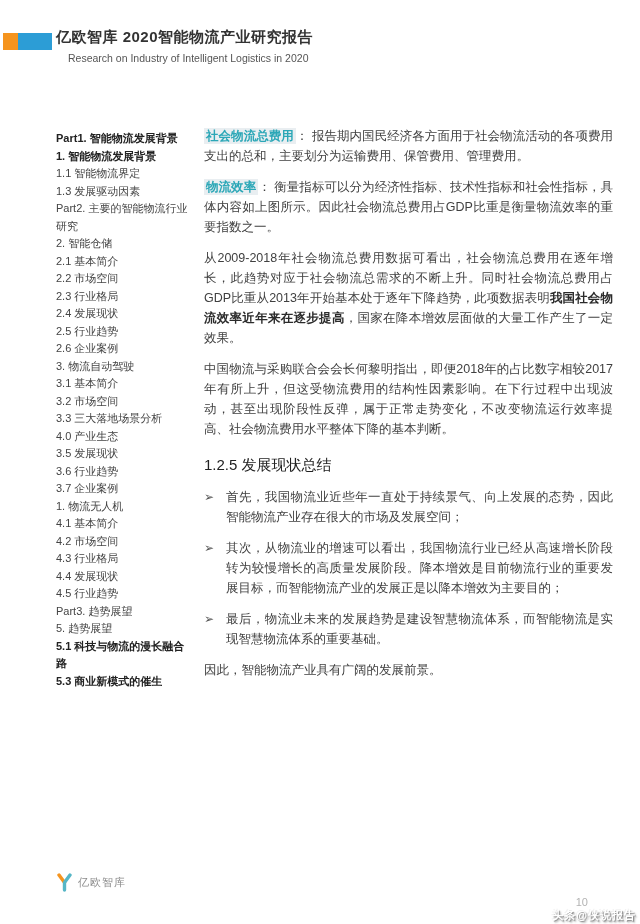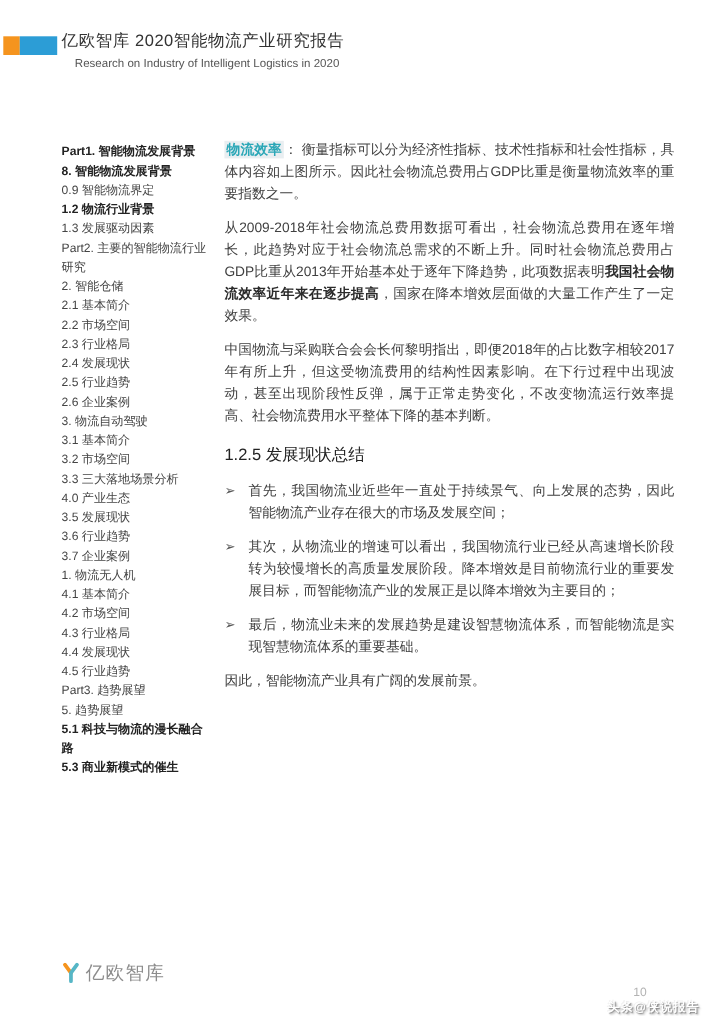--- a/index.html
+++ b/index.html
@@ -7,42 +7,42 @@
   body { font-family:"Liberation Sans","DejaVu Sans",sans-serif; }
   .page {
     position:relative; width:640px; height:924px; margin:0 auto;
     background:#ffffff; overflow:hidden;
   }
   
   .accent-bars { position:absolute; left:3px; top:33px; display:flex; }
   .bar-orange { width:15px; height:17px; background:var(--accent-orange,#F5941E); }
   .bar-blue   { width:34px; height:17px; background:var(--accent-blue,#2C9DD6); }
   .header-text { position:absolute; left:56px; top:28px; }
-  .doc-title { font-size:15px; font-weight:normal; color:#333; letter-spacing:0.5px; }
+  .doc-title { font-size:15px; font-weight:bold; color:#333; letter-spacing:0.5px; }
   .doc-subtitle { font-size:10.5px; color:#555; margin-top:5px;margin-left:12px; }
   
   .sidebar { position:absolute; left:56px; top:130px; width:138px; }
   .toc-item { font-size:11px; line-height:17.5px; color:#444; }
   .toc-item.bold { font-weight:bold; color:#222; }
   
   .content { position:absolute; left:204px; top:126px; width:409px;
              font-size:12.5px; line-height:20px; color:#404040; text-align:justify; }
   .content p { margin-bottom:11px; }
   .term { color:var(--term-color,#2BA7B7); background:var(--term-bg,#E9EEF1);
           font-weight:bold; padding:1px 2px; }
   .bold-run { font-weight:bold; color:#2b2b2b; }
   .section-heading { font-size:15px; font-weight:normal; color:#222;
                      margin:16px 0 12px; text-align:left; }
   .bullet { display:flex; margin-bottom:11px; }
   .bullet-glyph { flex:0 0 22px; color:#555; font-size:12px; }
   .bullet-text { flex:1; }
   
   .footer-logo { position:absolute; left:56px; top:873px; display:flex; align-items:center; }
   .logo-mark { width:17px; height:19px; margin-right:5px; }
-  .logo-text { font-size:17px; color:#8c8c8c; letter-spacing:1px; }
+  .logo-text { font-size:11px; color:#8c8c8c; letter-spacing:1px; }
   .page-number { position:absolute; right:52px; top:896px; font-size:11px; color:#b3b3b3; }
   .watermark { position:absolute; right:4px; bottom:1px; font-size:11px; font-weight:bold;
                color:#ffffff; letter-spacing:1px;
                text-shadow:1px 1px 1px #8a8a8a, 2px 2px 2px #b5b5b5, -1px -1px 0 #f2f2f2; }
 </style>
 </head>
 <body>
 
 <div class="page" style="--accent-orange: #F5941E; --accent-blue: #2C9DD6; --term-color: #2BA7B7; --term-bg: #E9EEF1;">
 
@@ -51,23 +51,22 @@
     <div class="bar-blue"></div>
   </div>
 
   <div class="header-text">
     <div class="doc-title">亿欧智库 2020智能物流产业研究报告</div>
     <div class="doc-subtitle">Research on Industry of Intelligent Logistics in 2020</div>
   </div>
 
   <nav class="sidebar" id="sidebar">
       <div class="toc-item bold">Part1. 智能物流发展背景</div>
-      <div class="toc-item bold">8. 智能物流发展背景</div>
-      <div class="toc-item">0.9 智能物流界定</div>
-      <div class="toc-item bold">1.2 物流行业背景</div>
+      <div class="toc-item bold">1. 智能物流发展背景</div>
+      <div class="toc-item">1.1 智能物流界定</div>
       <div class="toc-item">1.3 发展驱动因素</div>
       <div class="toc-item">Part2. 主要的智能物流行业研究</div>
       <div class="toc-item">2. 智能仓储</div>
       <div class="toc-item">2.1 基本简介</div>
       <div class="toc-item">2.2 市场空间</div>
       <div class="toc-item">2.3 行业格局</div>
       <div class="toc-item">2.4 发展现状</div>
       <div class="toc-item">2.5 行业趋势</div>
       <div class="toc-item">2.6 企业案例</div>
       <div class="toc-item">3. 物流自动驾驶</div>
@@ -85,20 +84,21 @@
       <div class="toc-item">4.4 发展现状</div>
       <div class="toc-item">4.5 行业趋势</div>
       <div class="toc-item">Part3. 趋势展望</div>
       <div class="toc-item">5. 趋势展望</div>
       <div class="toc-item bold">5.1 科技与物流的漫长融合路</div>
       <div class="toc-item bold">5.3 商业新模式的催生</div>
     </nav>
 
   <main class="content">
     <div id="definitions">
+        <p><span class="term">社会物流总费用</span>： 报告期内国民经济各方面用于社会物流活动的各项费用支出的总和，主要划分为运输费用、保管费用、管理费用。</p>
         <p><span class="term">物流效率</span>： 衡量指标可以分为经济性指标、技术性指标和社会性指标，具体内容如上图所示。因此社会物流总费用占GDP比重是衡量物流效率的重要指数之一。</p>
       </div>
     <div id="paragraphs">
         <p><span>从2009-2018年社会物流总费用数据可看出，社会物流总费用在逐年增长，此趋势对应于社会物流总需求的不断上升。同时社会物流总费用占GDP比重从2013年开始基本处于逐年下降趋势，此项数据表明</span><span class="bold-run">我国社会物流效率近年来在逐步提高</span><span>，国家在降本增效层面做的大量工作产生了一定效果。</span></p>
         <p><span>中国物流与采购联合会会长何黎明指出，即便2018年的占比数字相较2017年有所上升，但这受物流费用的结构性因素影响。在下行过程中出现波动，甚至出现阶段性反弹，属于正常走势变化，不改变物流运行效率提高、社会物流费用水平整体下降的基本判断。</span></p>
       </div>
     <h2 class="section-heading">1.2.5 发展现状总结</h2>
     <div id="bullets">
         <div class="bullet">
           <span class="bullet-glyph">➢</span>

